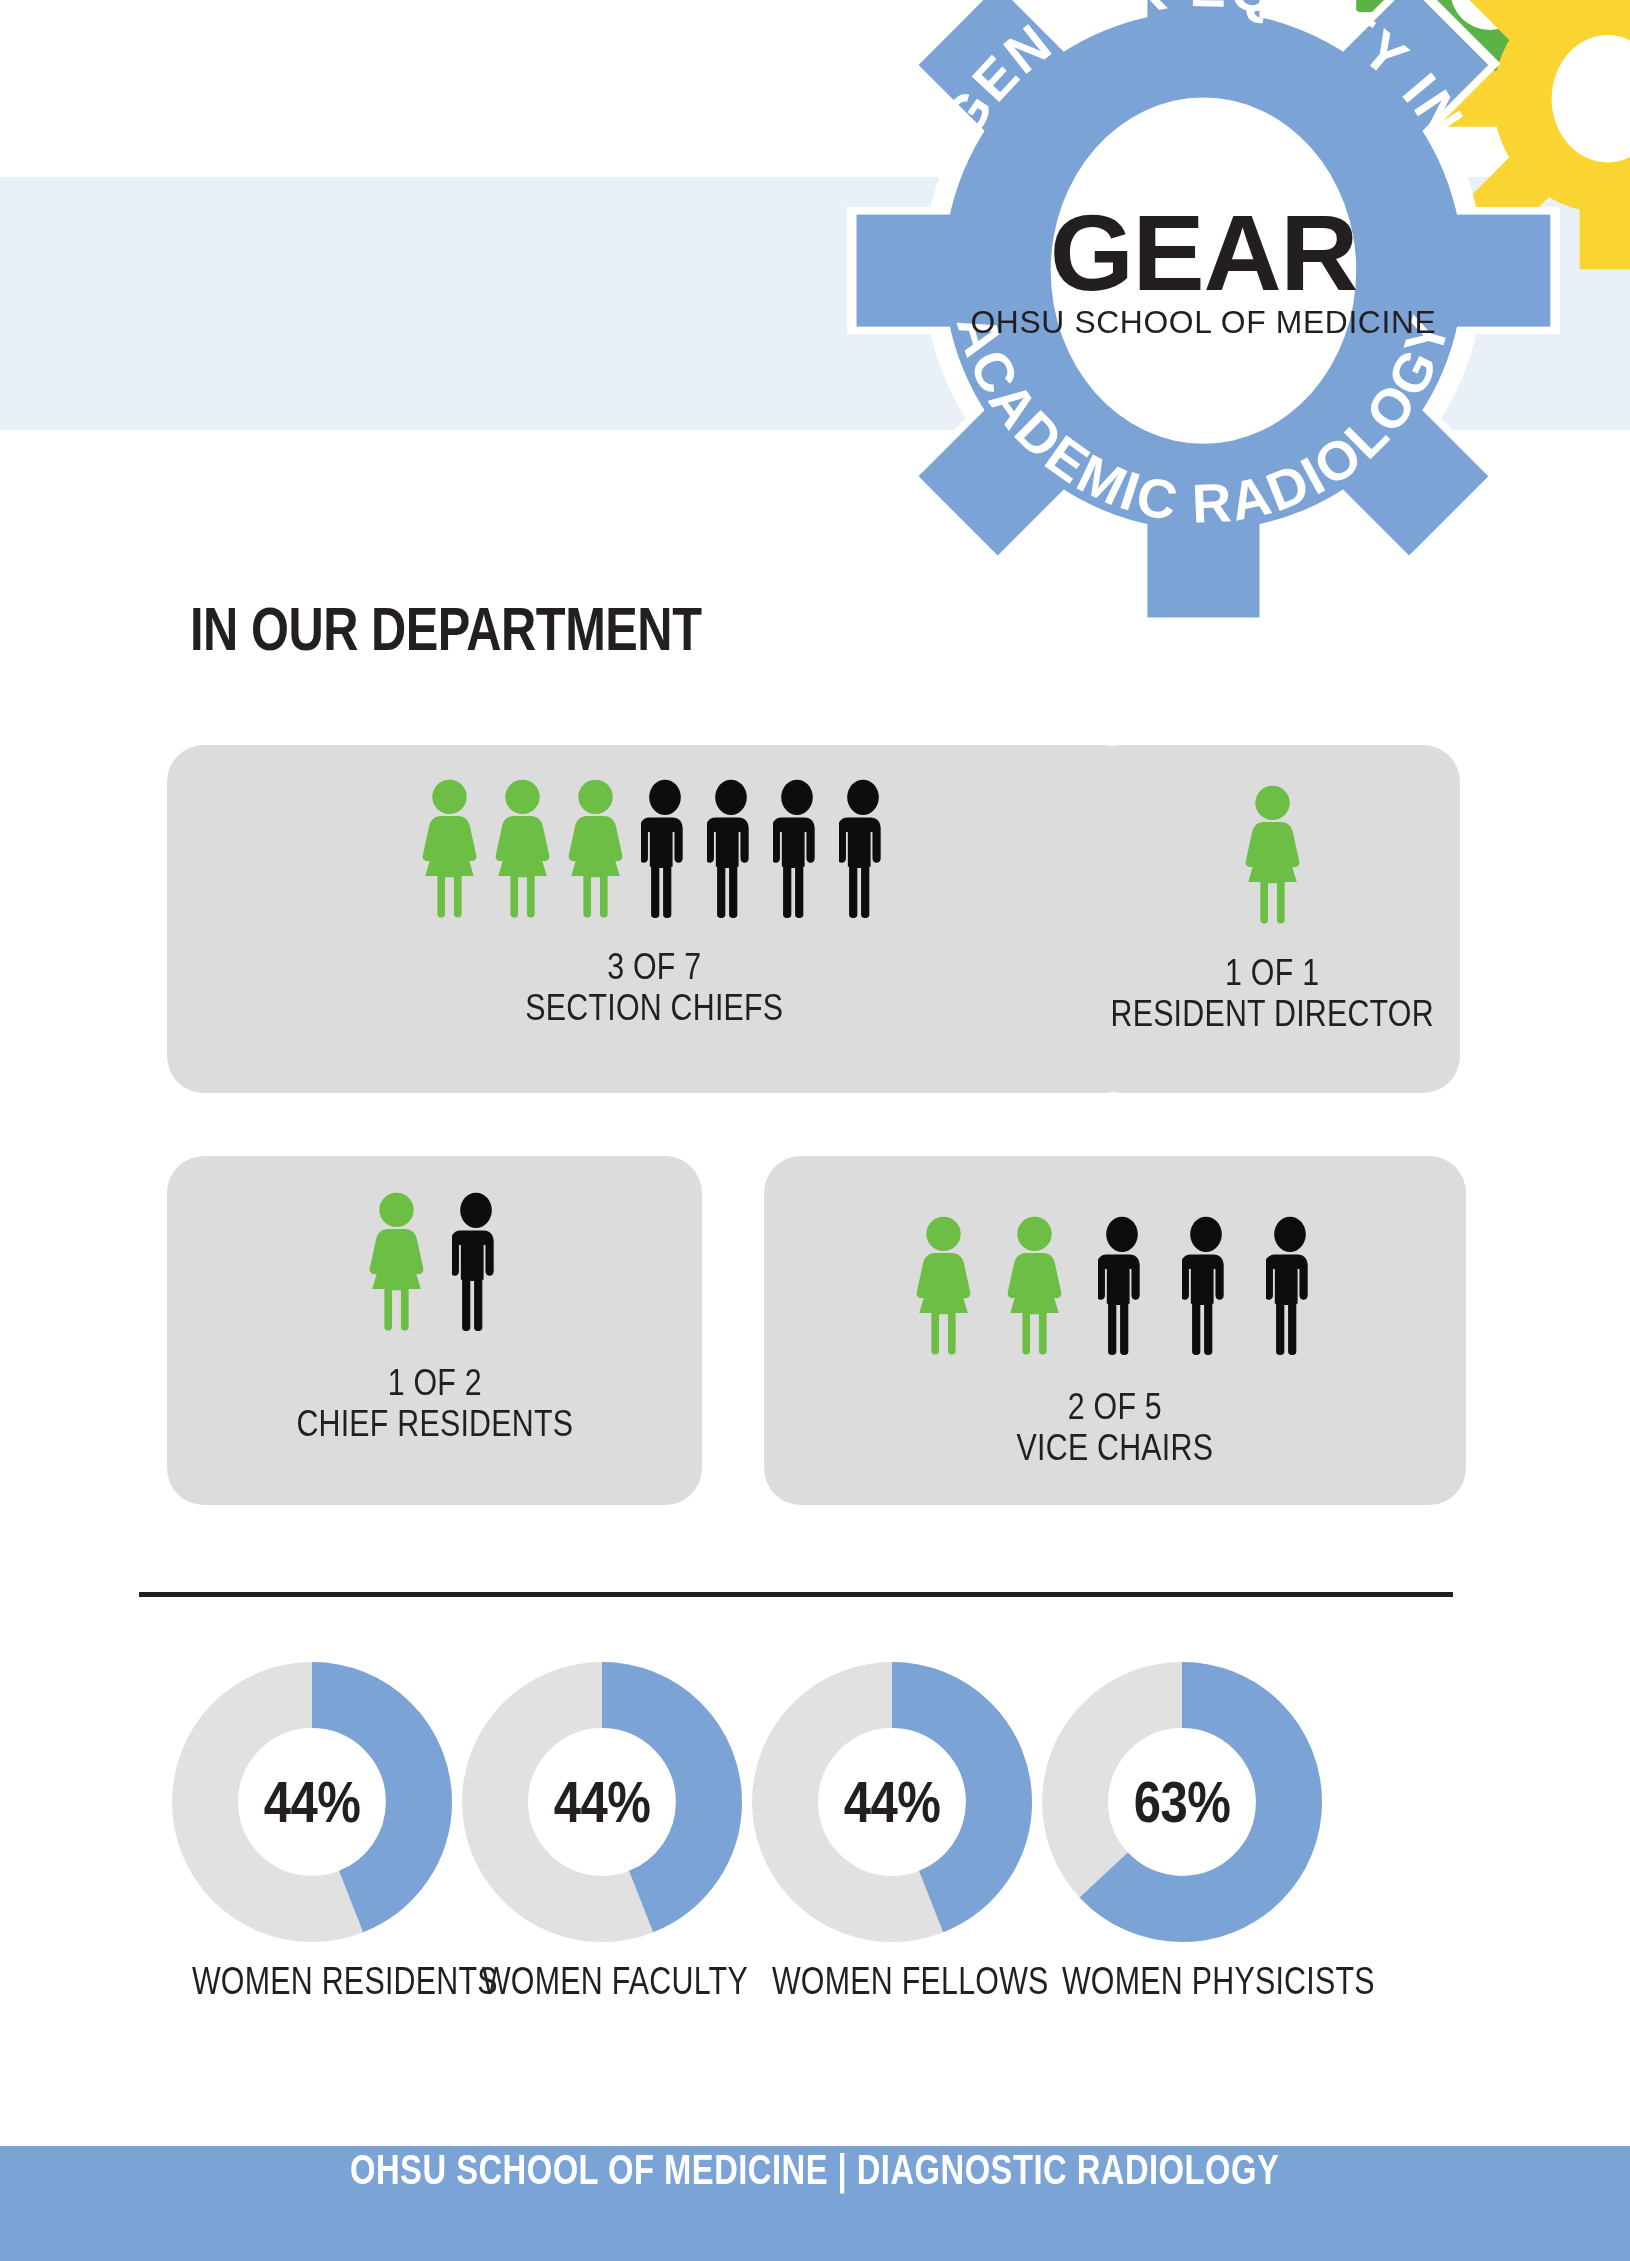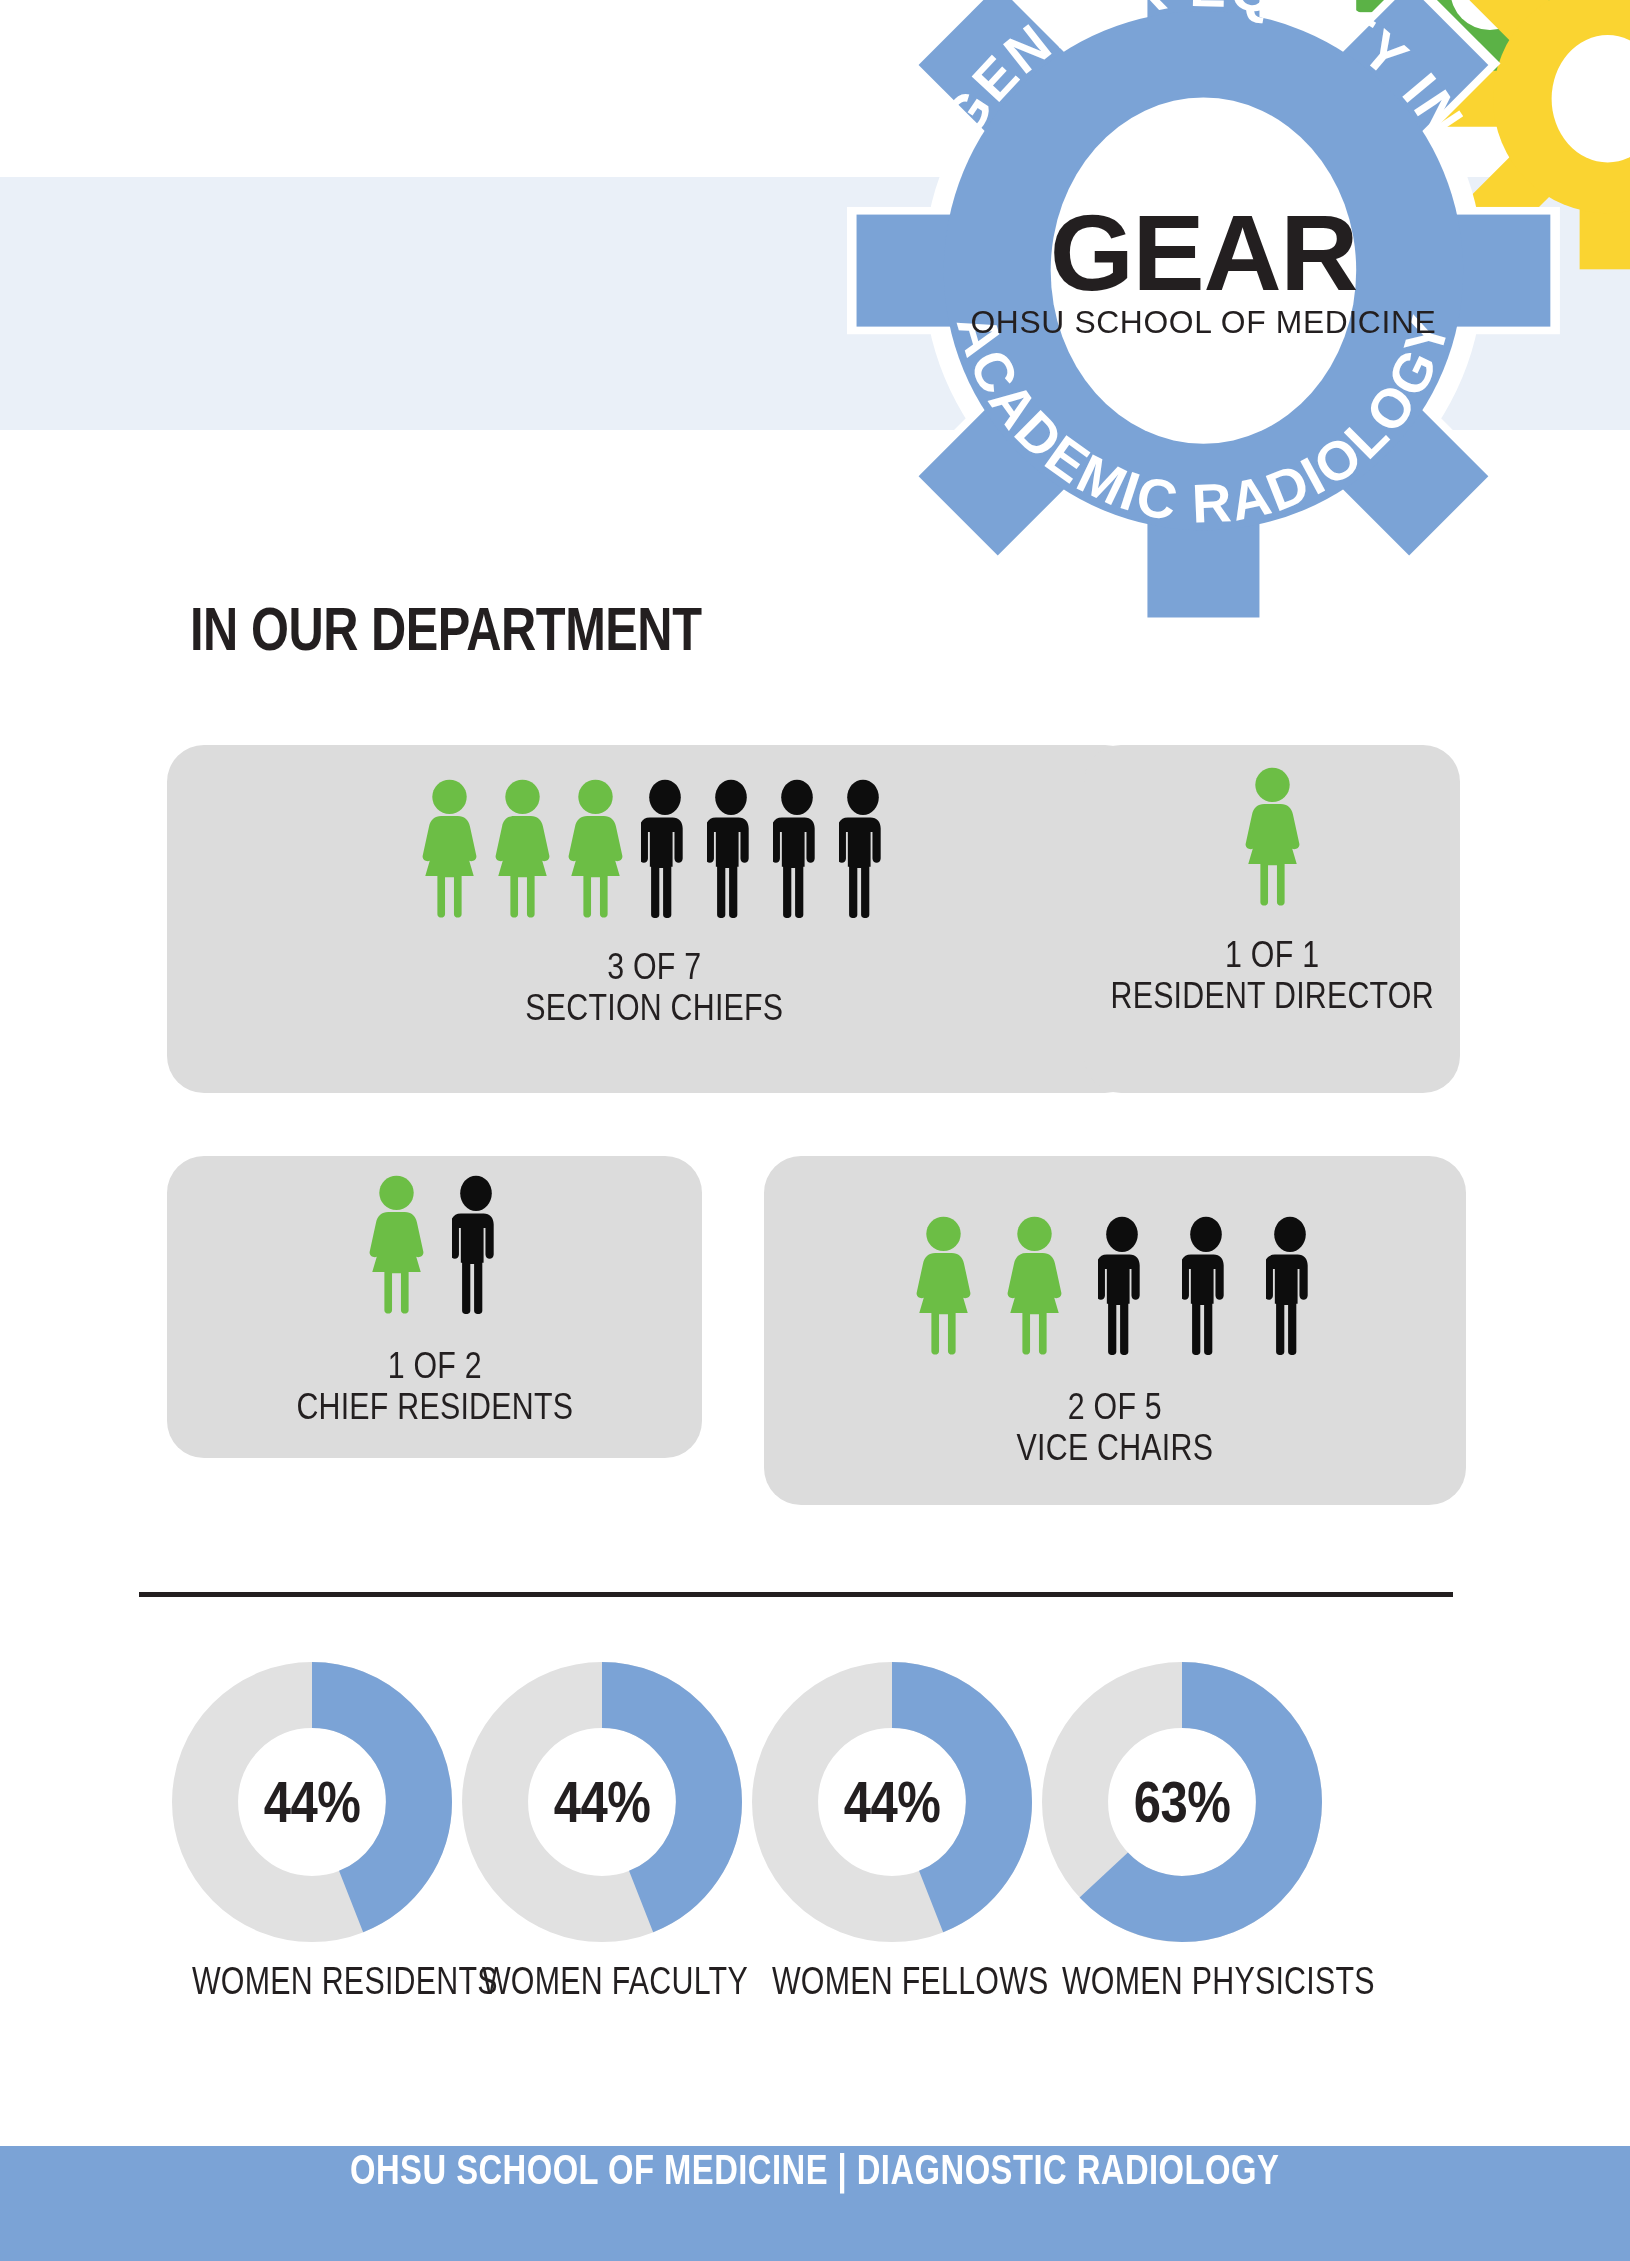--- a/index.html
+++ b/index.html
@@ -57,22 +57,22 @@
     font-family:"Liberation Sans Narrow","Liberation Sans",sans-serif;
     font-size:37px;
     line-height:1.12;
     letter-spacing:0.3px;
     transform:scaleX(0.82);
     white-space:nowrap;
   }
   .card-caption .l2{ display:block; }
 
   #card-chiefs   { left:167px;  top:745px; width:975px; height:348px; padding-top:34px;}
-  #card-resdir   { left:1084px; top:745px; width:376px;  height:348px; padding-top:22px;}
-  #card-chiefres { left:167px;  top:1156px; width:535px;  height:302px; padding-top:19px;}
+  #card-resdir   { left:1084px; top:745px; width:376px;  height:348px; padding-top:40px;}
+  #card-chiefres { left:167px;  top:1156px; width:535px;  height:349px; padding-top:36px;}
   #card-vice     { left:764px; top:1156px; width:702px; height:349px; padding-top:60px;}
 
   #card-chiefs   .card-people{ gap:18px; margin-bottom:28px;}
   #card-resdir   .card-people{ margin-bottom:28px;}
   #card-chiefres .card-people{ gap:28px; margin-bottom:31px;}
   #card-vice     .card-people{ gap:36px; margin-bottom:31px;}
 
   .person{ display:block; }
 
   

